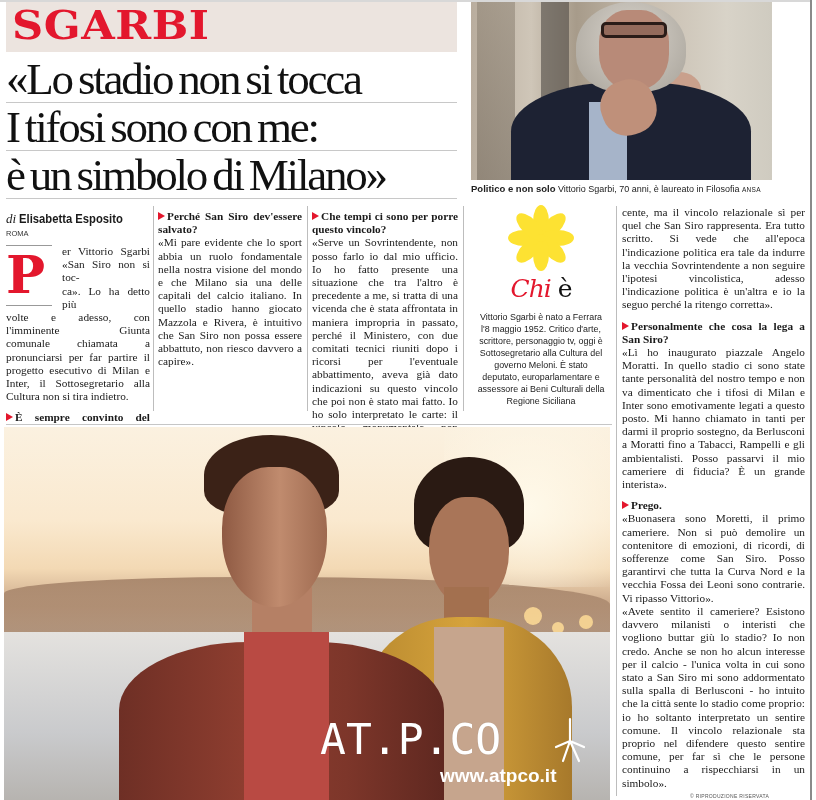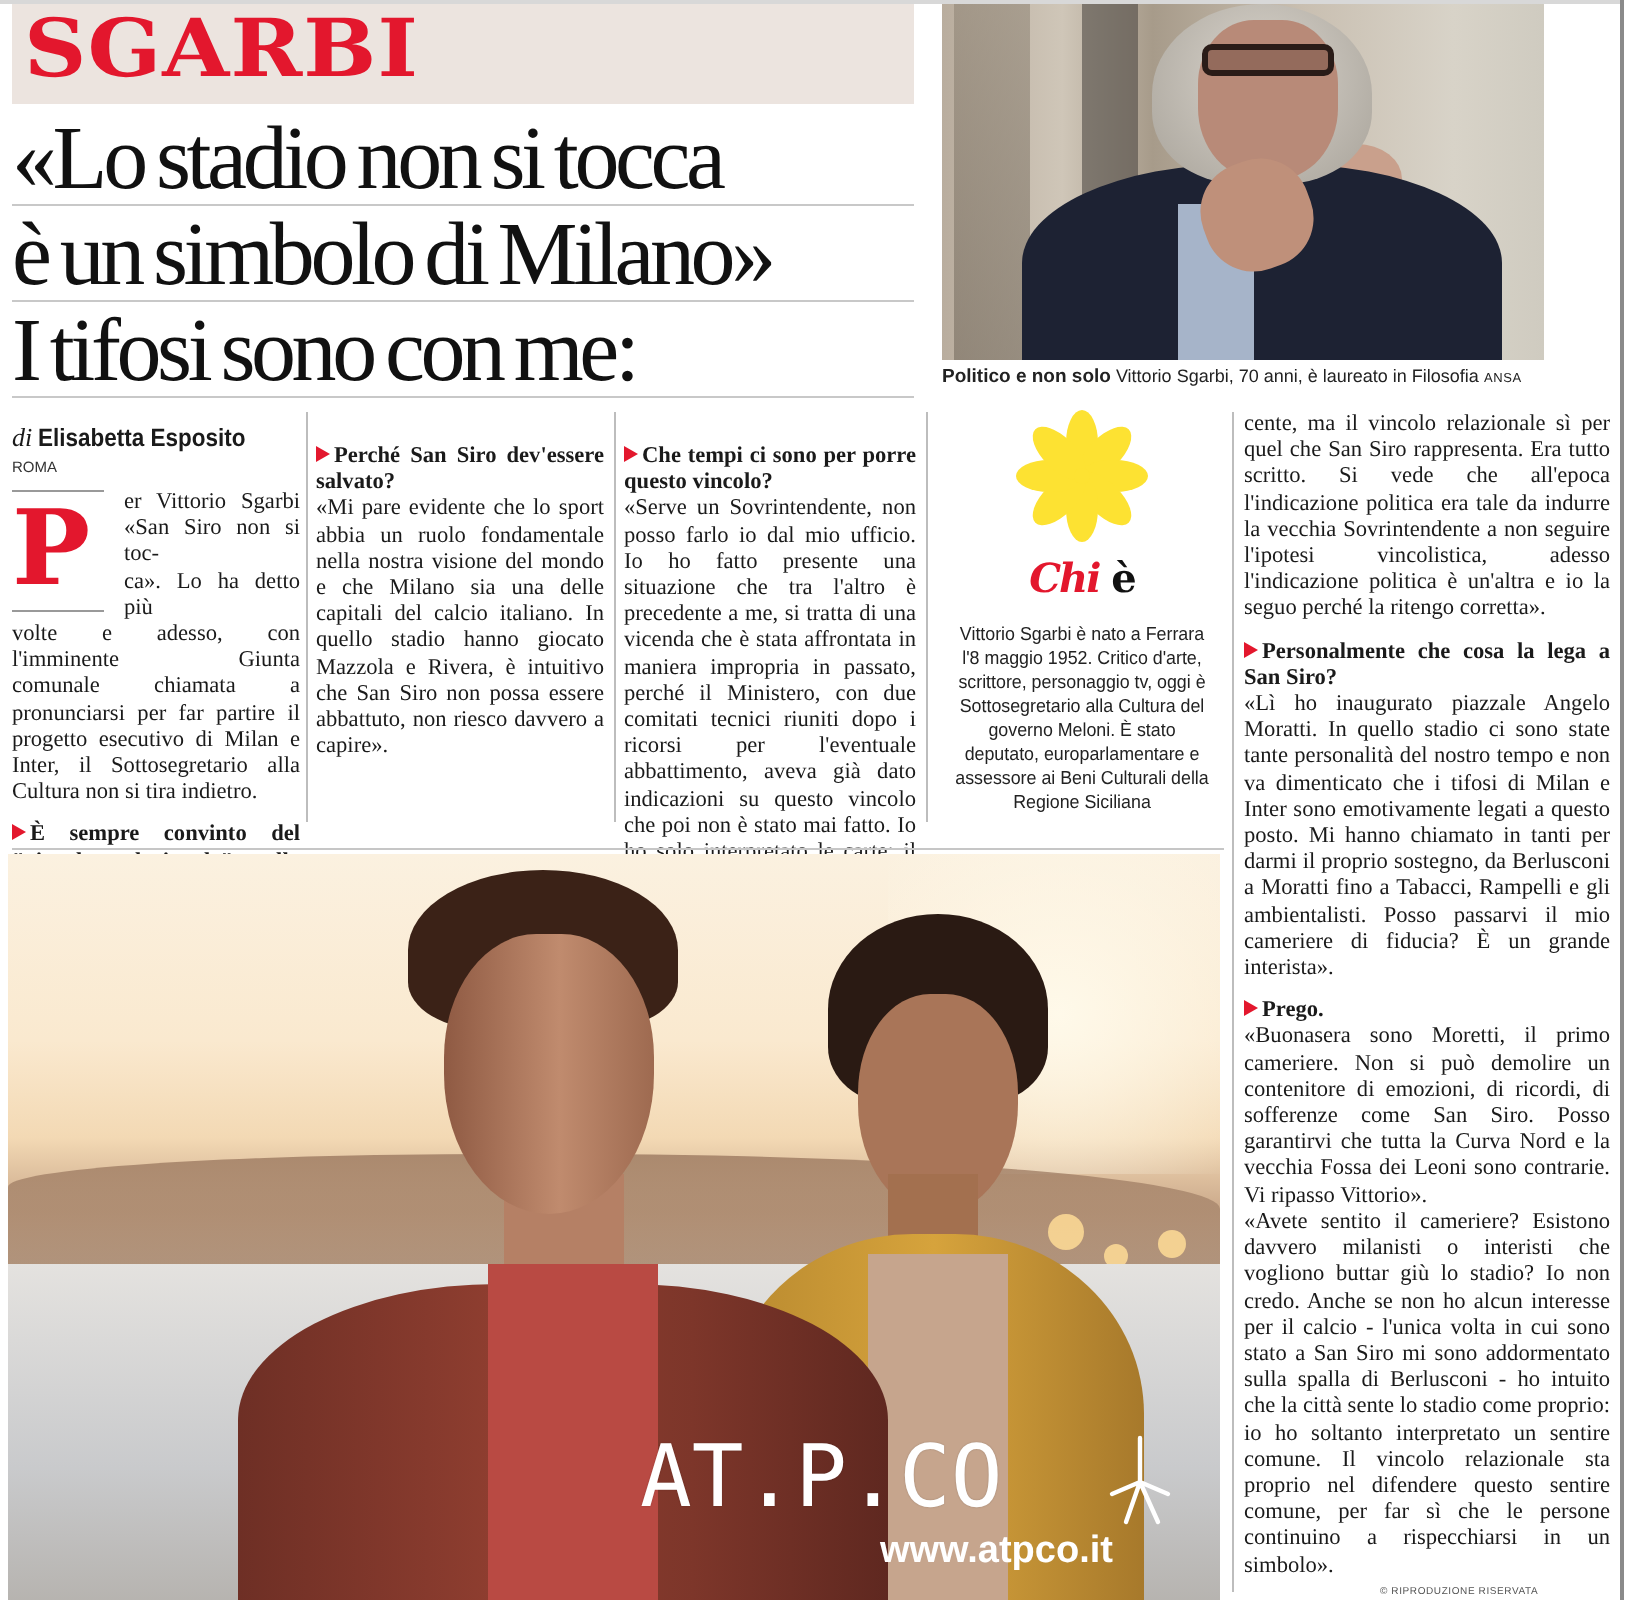--- a/index.html
+++ b/index.html
@@ -21,21 +21,21 @@
   
   .byline { position: absolute; left: 6px; top: 211px; font-size: 12px; }
   .byline .di { font-style: italic; font-family: "Liberation Serif", serif; font-size: 13px; }
   .byline .author { font-family: "Liberation Sans", sans-serif; font-weight: bold; font-size: 12.5px; transform: scaleX(0.9); display: inline-block; transform-origin: left; }
   .dateline { position: absolute; left: 6px; top: 229px; font-family: Liberation Sans, sans-serif; font-size: 7.5px; color: #333; }
 
   
   .col { position: absolute; font-family: "Liberation Serif", serif; font-size: 11.3px; line-height: 13.2px; text-align: justify; color: #1a1a1a; hyphens: manual; }
   .col p { margin: 0; }
   .col .q { font-weight: bold; margin-top: 8px; line-height: 13.2px; }
-  .col .q:first-child { margin-top: 16px; }
+  .col .q:first-child { margin-top: 4px; }
   .tri { display: inline-block; width: 0; height: 0; border-top: 4.5px solid transparent; border-bottom: 4.5px solid transparent; border-left: 7px solid #e3172d; margin-right: 2px; vertical-align: 0px; }
   .col1 { left: 6px; top: 245px; width: 144px; }
   .col2 { left: 158px; top: 206px; width: 144px; }
   .col3 { left: 312px; top: 206px; width: 146px; }
   .col4 { left: 622px; top: 206px; width: 183px; }
 
   .dropcap-wrap { position: relative; }
   .dropcap { float: left; width: 50px; height: 56px; margin: 2px 6px 0 0; position: relative; }
   .dropcap .rule-top { position: absolute; left: 0; top: -2px; width: 46px; height: 1px; background: #999; }
   .dropcap .rule-bottom { position: absolute; left: 0; top: 58px; width: 46px; height: 1px; background: #999; }
@@ -57,21 +57,21 @@
 
   .caption { position: absolute; left: 471px; top: 183px; font-family: "Liberation Sans", sans-serif; font-size: 9px; color: #222; white-space: nowrap; }
   .caption .bold { font-weight: bold; font-size: 9.5px; }
   .caption .credit { font-size: 6.5px; letter-spacing: 0.3px; }
 
   
   .chie { position: absolute; left: 471px; top: 205px; width: 140px; text-align: center; }
   .flower { position: relative; width: 66px; height: 66px; margin: 0 auto; }
   .petal { position: absolute; left: 25px; top: 0; width: 16px; height: 33px; background: #fde232; border-radius: 50% 50% 45% 45%; transform-origin: 8px 33px; }
   .flower .center { position: absolute; left: 29px; top: 29px; width: 8px; height: 8px; border-radius: 50%; background: #fde232; }
-  .chie-title { margin-top: 3px; font-family: "DejaVu Serif", serif; font-weight: 700; font-style: italic; font-size: 20px; line-height: 30px; letter-spacing: -1px; }
+  .chie-title { margin-top: 3px; font-family: "DejaVu Serif", serif; font-weight: 400; font-style: italic; font-size: 25px; line-height: 30px; letter-spacing: -1px; }
   .chie-title .chi { color: #e3172d; }
   .chie-title .e { color: #111; font-style: normal; }
   .chie-text { margin-top: 7px; font-family: "Liberation Sans", sans-serif; font-size: 9.4px; line-height: 12px; color: #222; transform: scaleX(0.95); }
 
   
   .hrule { position: absolute; left: 6px; top: 424px; width: 606px; height: 1px; background: #c6c6c6; }
 
   
   .ad { position: absolute; left: 4px; top: 427px; width: 606px; height: 373px; overflow: hidden;
         background: linear-gradient(180deg, #fbf1e0 0%, #fae9cf 25%, #f3d9b4 38%, #caa88a 48%, #b69a84 55%, #dad8d5 62%, #cfd1d4 75%, #b9b7b5 100%); }
@@ -102,22 +102,22 @@
 <body>
 
 <div class="top-edge"></div>
 <div class="page-edge"></div>
 
 <div class="kicker-bar"></div>
 <div class="kicker">SGARBI</div>
 
 <div class="headline">
   <div class="headline-line">«Lo stadio non si tocca</div>
+  <div class="headline-line">I tifosi sono con me:</div>
   <div class="headline-line">è un simbolo di Milano»</div>
-  <div class="headline-line">I tifosi sono con me:</div>
 </div>
 
 <div class="byline">
   <span class="di">di</span>
   <span class="author">Elisabetta Esposito</span>
 </div>
 <div class="dateline">ROMA</div>
 
 <div class="col col1">
   <div class="dropcap-wrap">

